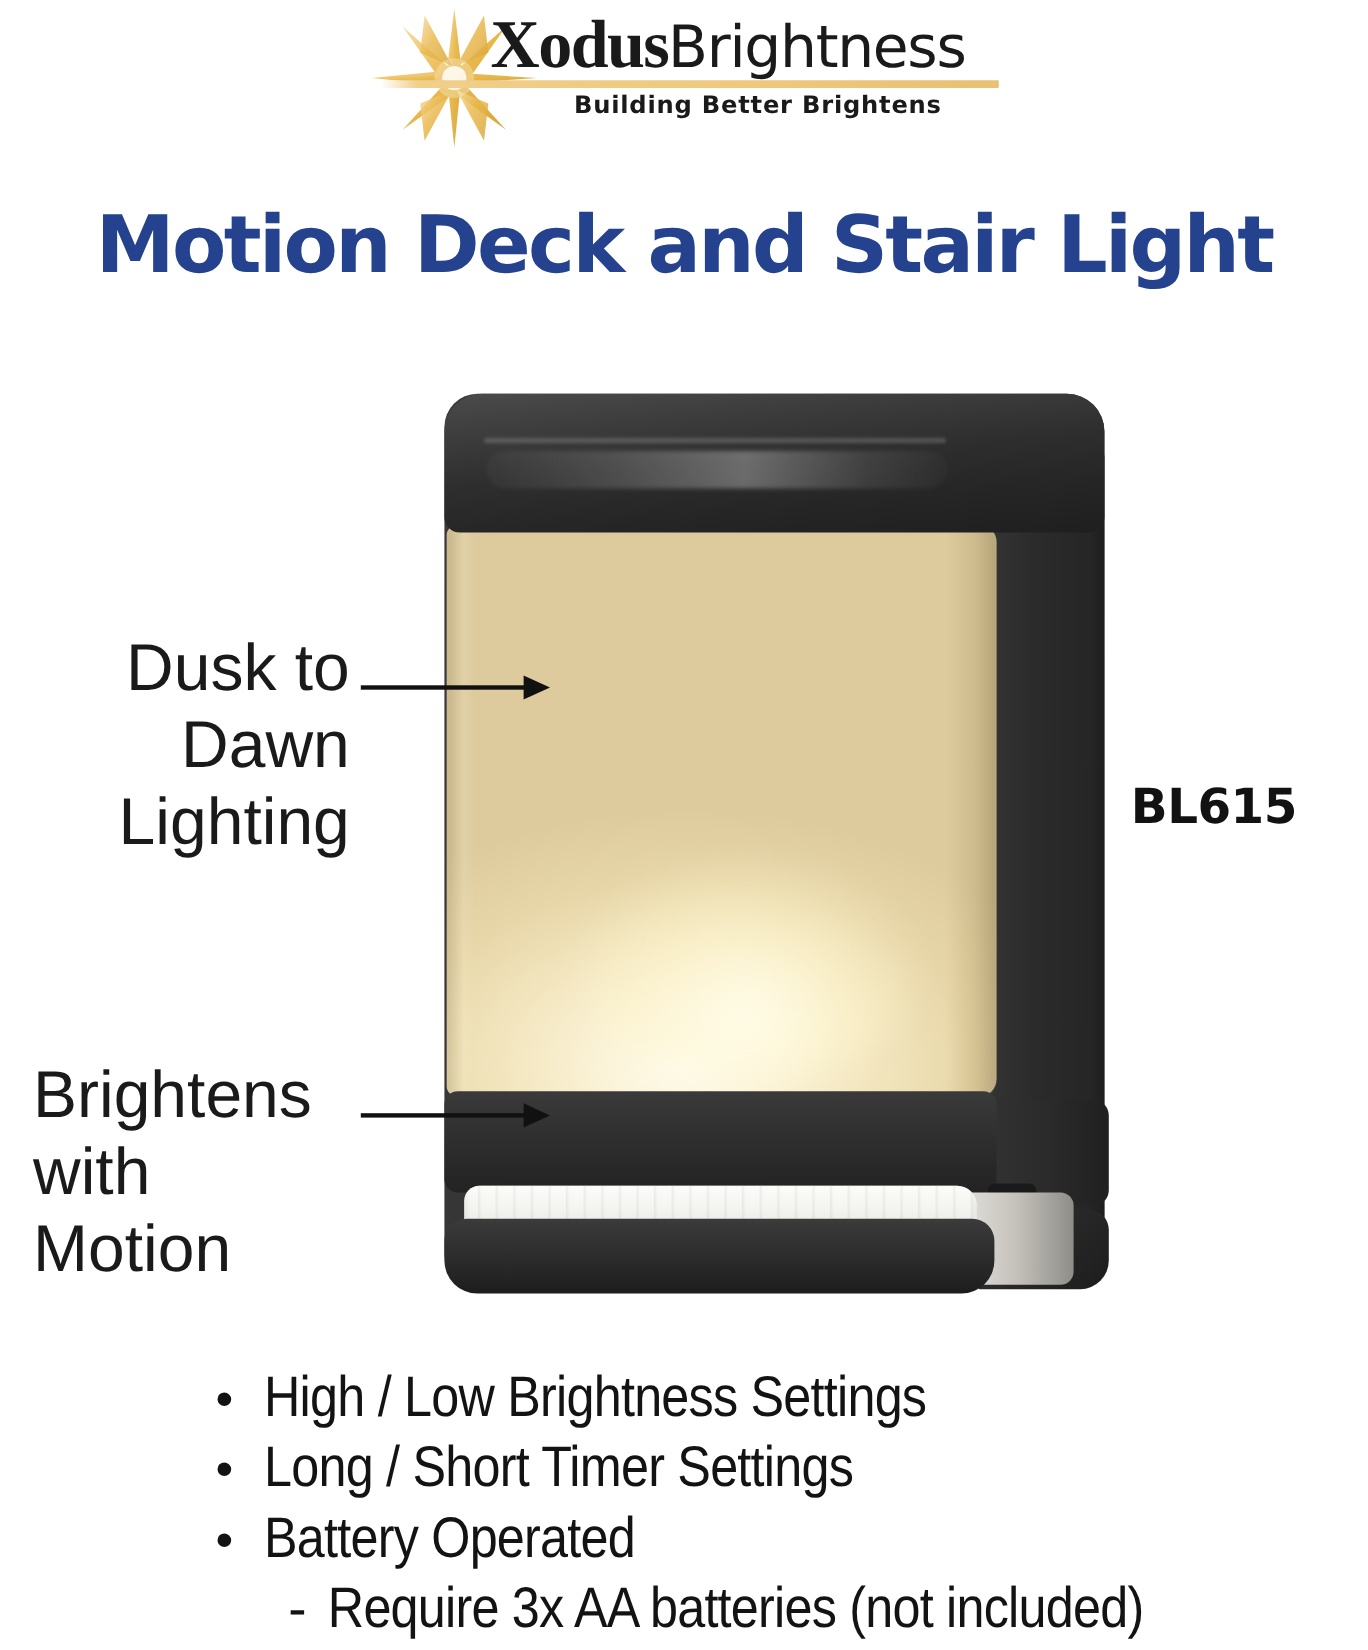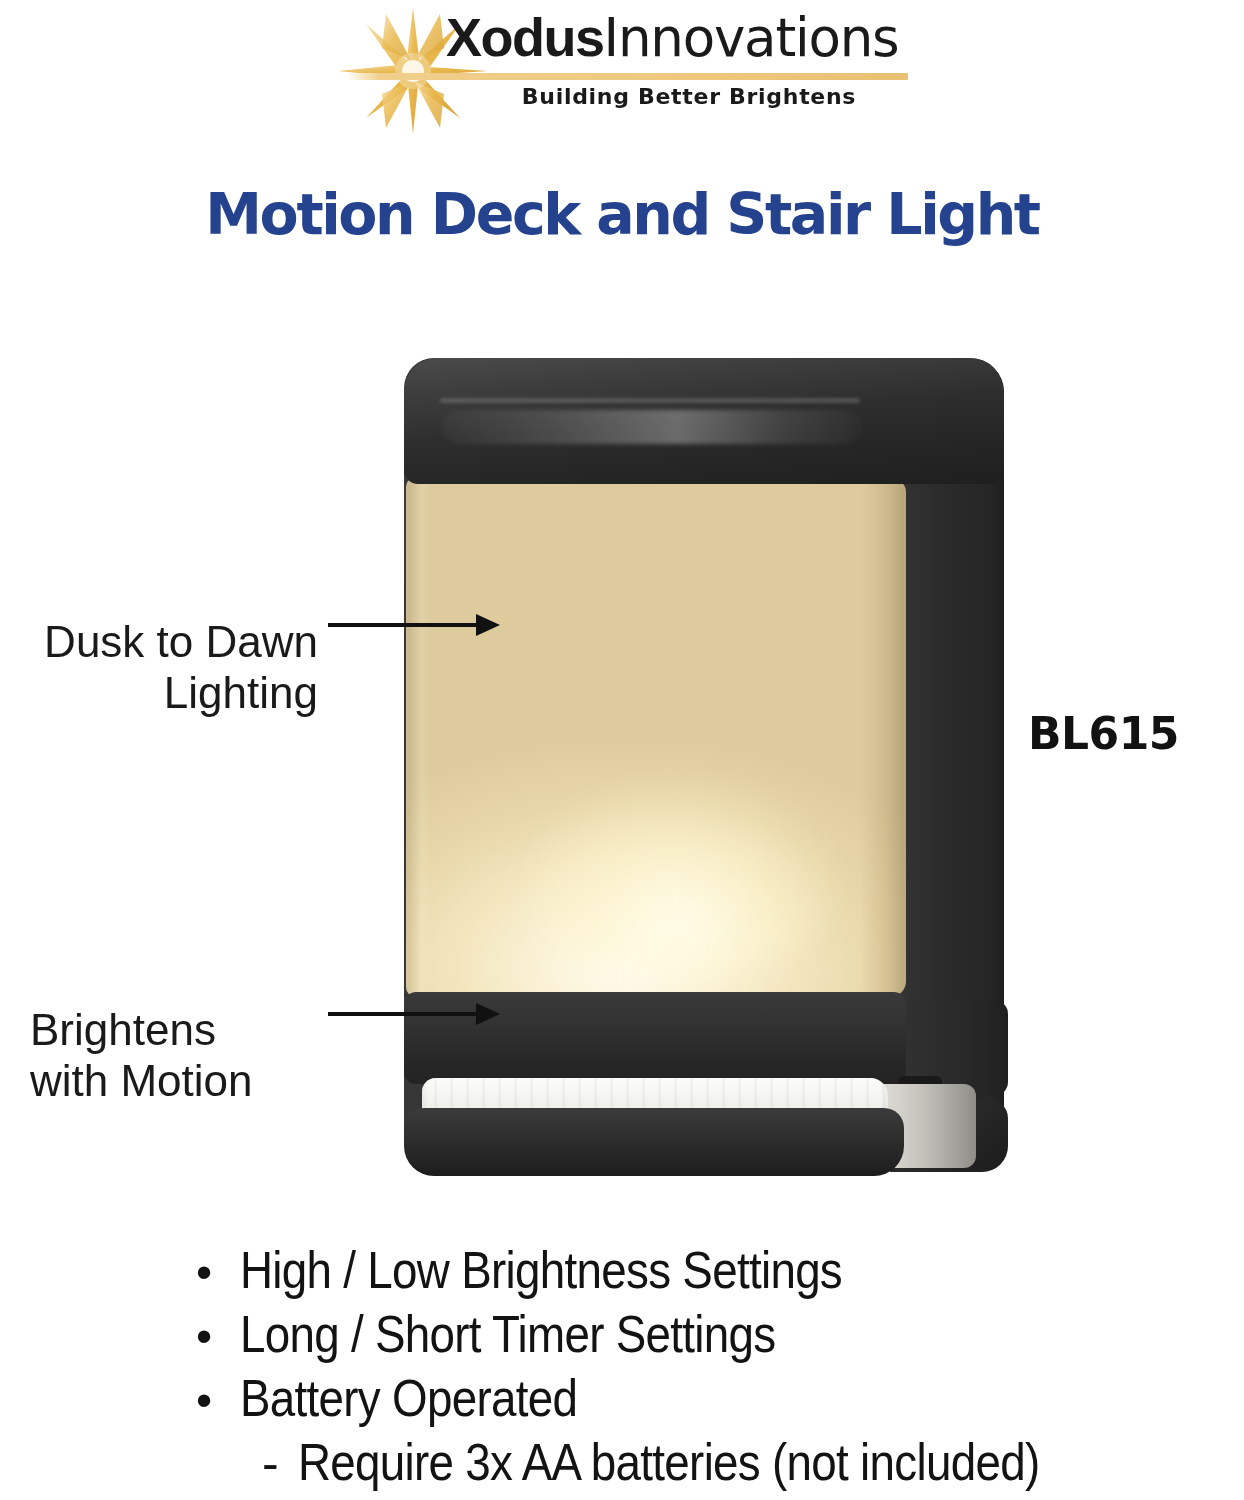--- a/index.html
+++ b/index.html
@@ -36,23 +36,23 @@
     height: 126px;
   }
   #logo-wordmark {
     position: absolute;
     left: 108px;
     top: 6px;
     white-space: nowrap;
     line-height: 1;
   }
   .logo-xodus {
-    font-family: Liberation Sans, sans-serif;
+    font-family: Liberation Serif, serif;
     font-weight: bold;
-    font-size: 54px;
+    font-size: 62px;
     color: #1a1a1a;
     letter-spacing: -1.5px;
   }
   .logo-innovations {
     font-family: "DejaVu Sans", sans-serif;
     font-weight: normal;
     font-size: 53px;
     color: #1a1a1a;
     letter-spacing: -1.2px;
   }
@@ -81,37 +81,36 @@
 
   
   #page-title {
     position: absolute;
     left: 0px;
     top: 186px;
     width: 1244px;
     text-align: center;
     font-family: "DejaVu Sans", sans-serif;
     font-weight: bold;
-    font-size: 57px;
+    font-size: 72px;
     line-height: 1;
     letter-spacing: -2.4px;
     color: #24428e;
     white-space: nowrap;
   }
 
   
   .callout {
     position: absolute;
     font-family: "Liberation Sans", sans-serif;
     font-weight: normal;
-    font-size: 44px;
+    font-size: 60px;
     line-height: 1.17;
     color: #1a1a1a;
     white-space: pre-line;
-    margin-top: 44px;
   }
   #callout-dusk {
     left: 0px;
     top: 572px;
     width: 318px;
     text-align: right;
   }
   #callout-motion {
     left: 30px;
     top: 960px;
@@ -443,21 +442,21 @@
         <polygon points="48,6 73,52 44,40" fill="url(#gstar)" opacity="0.85"></polygon>
         <polygon points="102,6 77,52 106,40" fill="url(#gstar)" opacity="0.85"></polygon>
         <polygon points="48,120 73,74 44,86" fill="url(#gstar)" opacity="0.85"></polygon>
         <polygon points="102,120 77,74 106,86" fill="url(#gstar)" opacity="0.85"></polygon>
 
         <circle cx="75" cy="63" r="11" fill="#FFFFFF" opacity="0.92"></circle>
         <circle cx="75" cy="63" r="18" fill="#FDF2D8" opacity="0.35"></circle>
       </svg>
     </div>
 
-    <div id="logo-wordmark"><span class="logo-xodus">Xodus</span><span class="logo-innovations">Innovations</span></div>
+    <div id="logo-wordmark"><span class="logo-xodus">Xodus</span><span class="logo-innovations">Brightness</span></div>
 
     <div id="logo-rule"></div>
 
     <div id="logo-tagline">Building Better Brightens</div>
   </div>
 
   <div id="page-title">Motion Deck and Stair Light</div>
 
   <div id="product">
     <div id="body-shell"></div>

